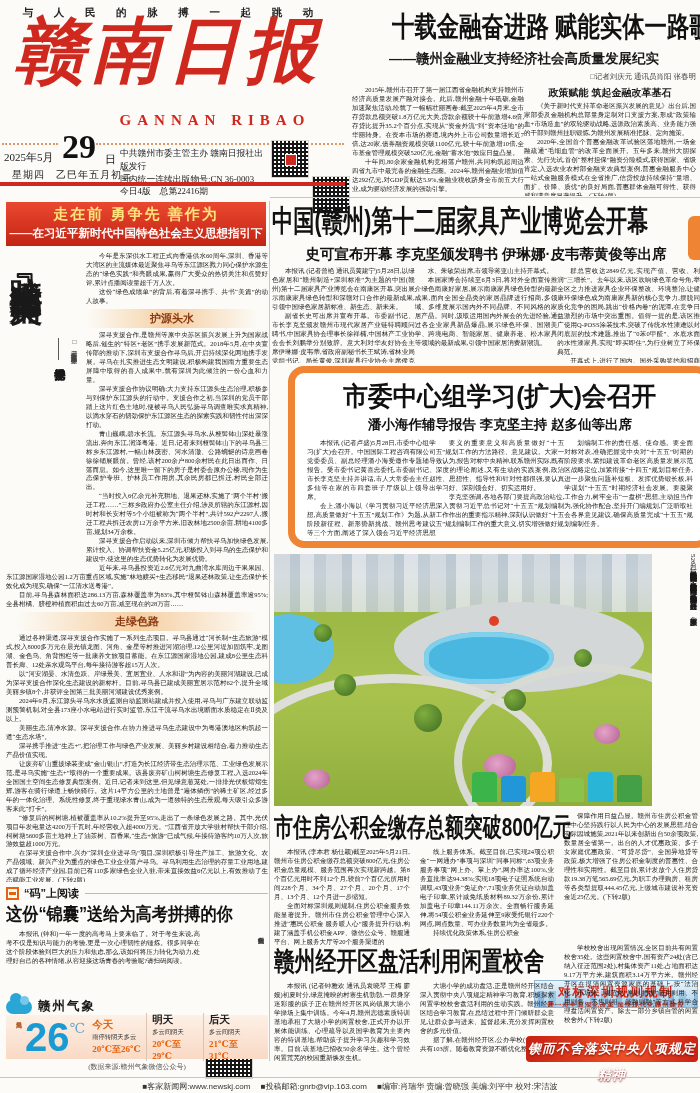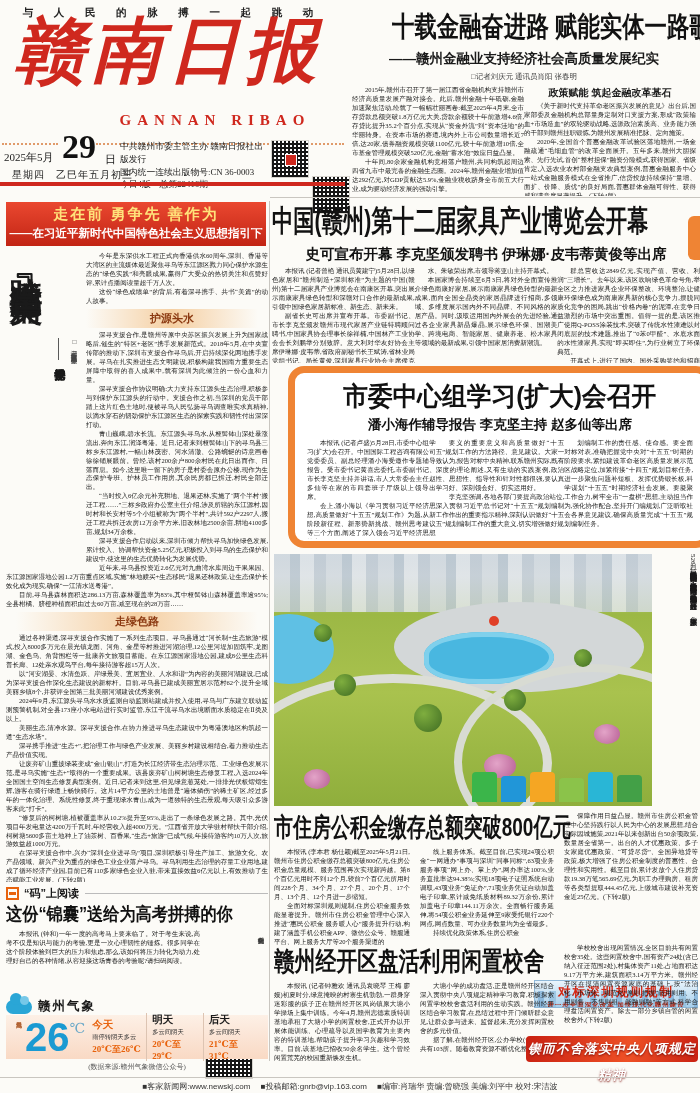--- a/index.html
+++ b/index.html
@@ -79,34 +79,34 @@
   <div class="abs ctr red" style="left:90px;top:112px;width:250px;font-size:15px;font-weight:700;letter-spacing:6px;">GANNAN RIBAO</div>
 
   <div class="abs dotted" style="left:2px;top:143px;width:56px;"></div>
   <div class="abs dotted" style="left:96px;top:143px;width:248px;"></div>
 
   <div class="abs" style="left:4px;top:150px;font-size:11px;">2025年5月</div>
   <div class="abs" style="left:62px;top:128px;font-size:34px;font-weight:700;color:#111;">29</div>
   <div class="abs" style="left:105px;top:152px;font-size:11px;">日</div>
   <div class="abs" style="left:12px;top:168px;font-size:10px;letter-spacing:1px;">星期四　乙巳年五月初三</div>
 
-  <div class="abs" style="left:120px;top:140px;width:150px;font-size:8.8px;line-height:1.45;color:#222;">
+  <div class="abs" style="left:120px;top:147px;width:150px;font-size:8.8px;line-height:1.45;color:#222;">
     <div>中共赣州市委主管主办 赣南日报社出版发行</div>
     <div>国内统一连续出版物号:CN 36-0003</div>
     <div>今日4版　总第22416期</div>
   </div>
   <div class="abs qr qr-red" style="left:272px;top:141px;width:36px;height:36px;"></div>
   <div class="abs qr" style="left:313px;top:141px;width:36px;height:36px;"></div>
   <div class="abs rule" style="left:0;top:182px;width:345px;height:4px;"></div>
 
   <div class="abs ctr" style="left:352px;top:8px;width:344px;">
     <span class="sqc hl" style="font-size:28px;transform:scaleX(0.8);">十载金融奋进路  赋能实体一路歌</span>
   </div>
   <div class="abs ctr sans" style="left:352px;top:50px;width:344px;font-size:13.5px;font-weight:700;">——赣州金融业支持经济社会高质量发展纪实</div>
-  <div class="abs ctr" style="left:352px;top:72px;width:344px;font-size:7.5px;color:#444;">□记者刘庆元 通讯员肖阳 张春明</div>
+  <div class="abs ctr" style="left:352px;top:72px;width:344px;font-size:7.5px;color:#444;text-align:right;">□记者刘庆元 通讯员肖阳 张春明</div>
   <div class="abs colrow" style="left:352px;top:86px;width:344px;height:110px;">
     <div class="bodytext" style="height:110px;">
         <p>2015年,赣州市召开了第一届江西省金融机构支持赣州市经济高质量发展产融对接会。此后,赣州金融十年砥砺,金融加速聚焦活动,绘就了一幅幅壮丽画卷:截至2025年4月末,全市存贷款总额突破1.8万亿元大关,贷款余额较十年前激增4.6倍,存贷比提升35.2个百分点,实现从“资金外流”到“资本洼地”的华丽转身。在资本市场的赛道,境内外上市公司数量增长近7倍,达20家,债券融资规模突破1100亿元,较十年前激增10倍,全市基金管理规模突破520亿元,金融“蓄水池”效应日益凸显。</p>
         <p>十年间,80余家金融机构竞相落户赣州,共同构筑起周边四省九市中最完备的金融生态圈。2024年,赣州金融业增加值达292亿元,对GDP贡献达5.9%,金融业税收跻身全市前五大行业,成为驱动经济发展的强劲引擎。</p>
       </div>
     <div style="height:110px;overflow:hidden;">
       <div class="ctr sans" style="font-size:10px;font-weight:800;margin-bottom:2px;">政策赋能 筑起金融改革基石</div>
       <div class="bodytext">
           <p>《关于新时代支持革命老区振兴发展的意见》出台后,国家部委及金融机构总部量身定制对口支援方案,形成“政策输血+市场造血”的双轮驱动战略,选派政治素质高、业务能力强的干部到赣州挂职锻炼,为赣州发展精准把脉、定向施策。</p>
           <p>2020年,全国首个普惠金融改革试验区落地赣州,一场金融疏通“毛细血管”的改革全面展开。五年多来,赣州大胆探索、先行先试,首创“整村担保”融资分险模式,获得国家、省级肯定,入选农业农村部金融支农典型案例,普惠金融服务中心一站式金融服务模式在全省推广,信贷投放持续保持“量增、面扩、价降、质优”的良好局面,普惠群体金融可得性、获得感和满意度显著提升。(下转4版)</p>

